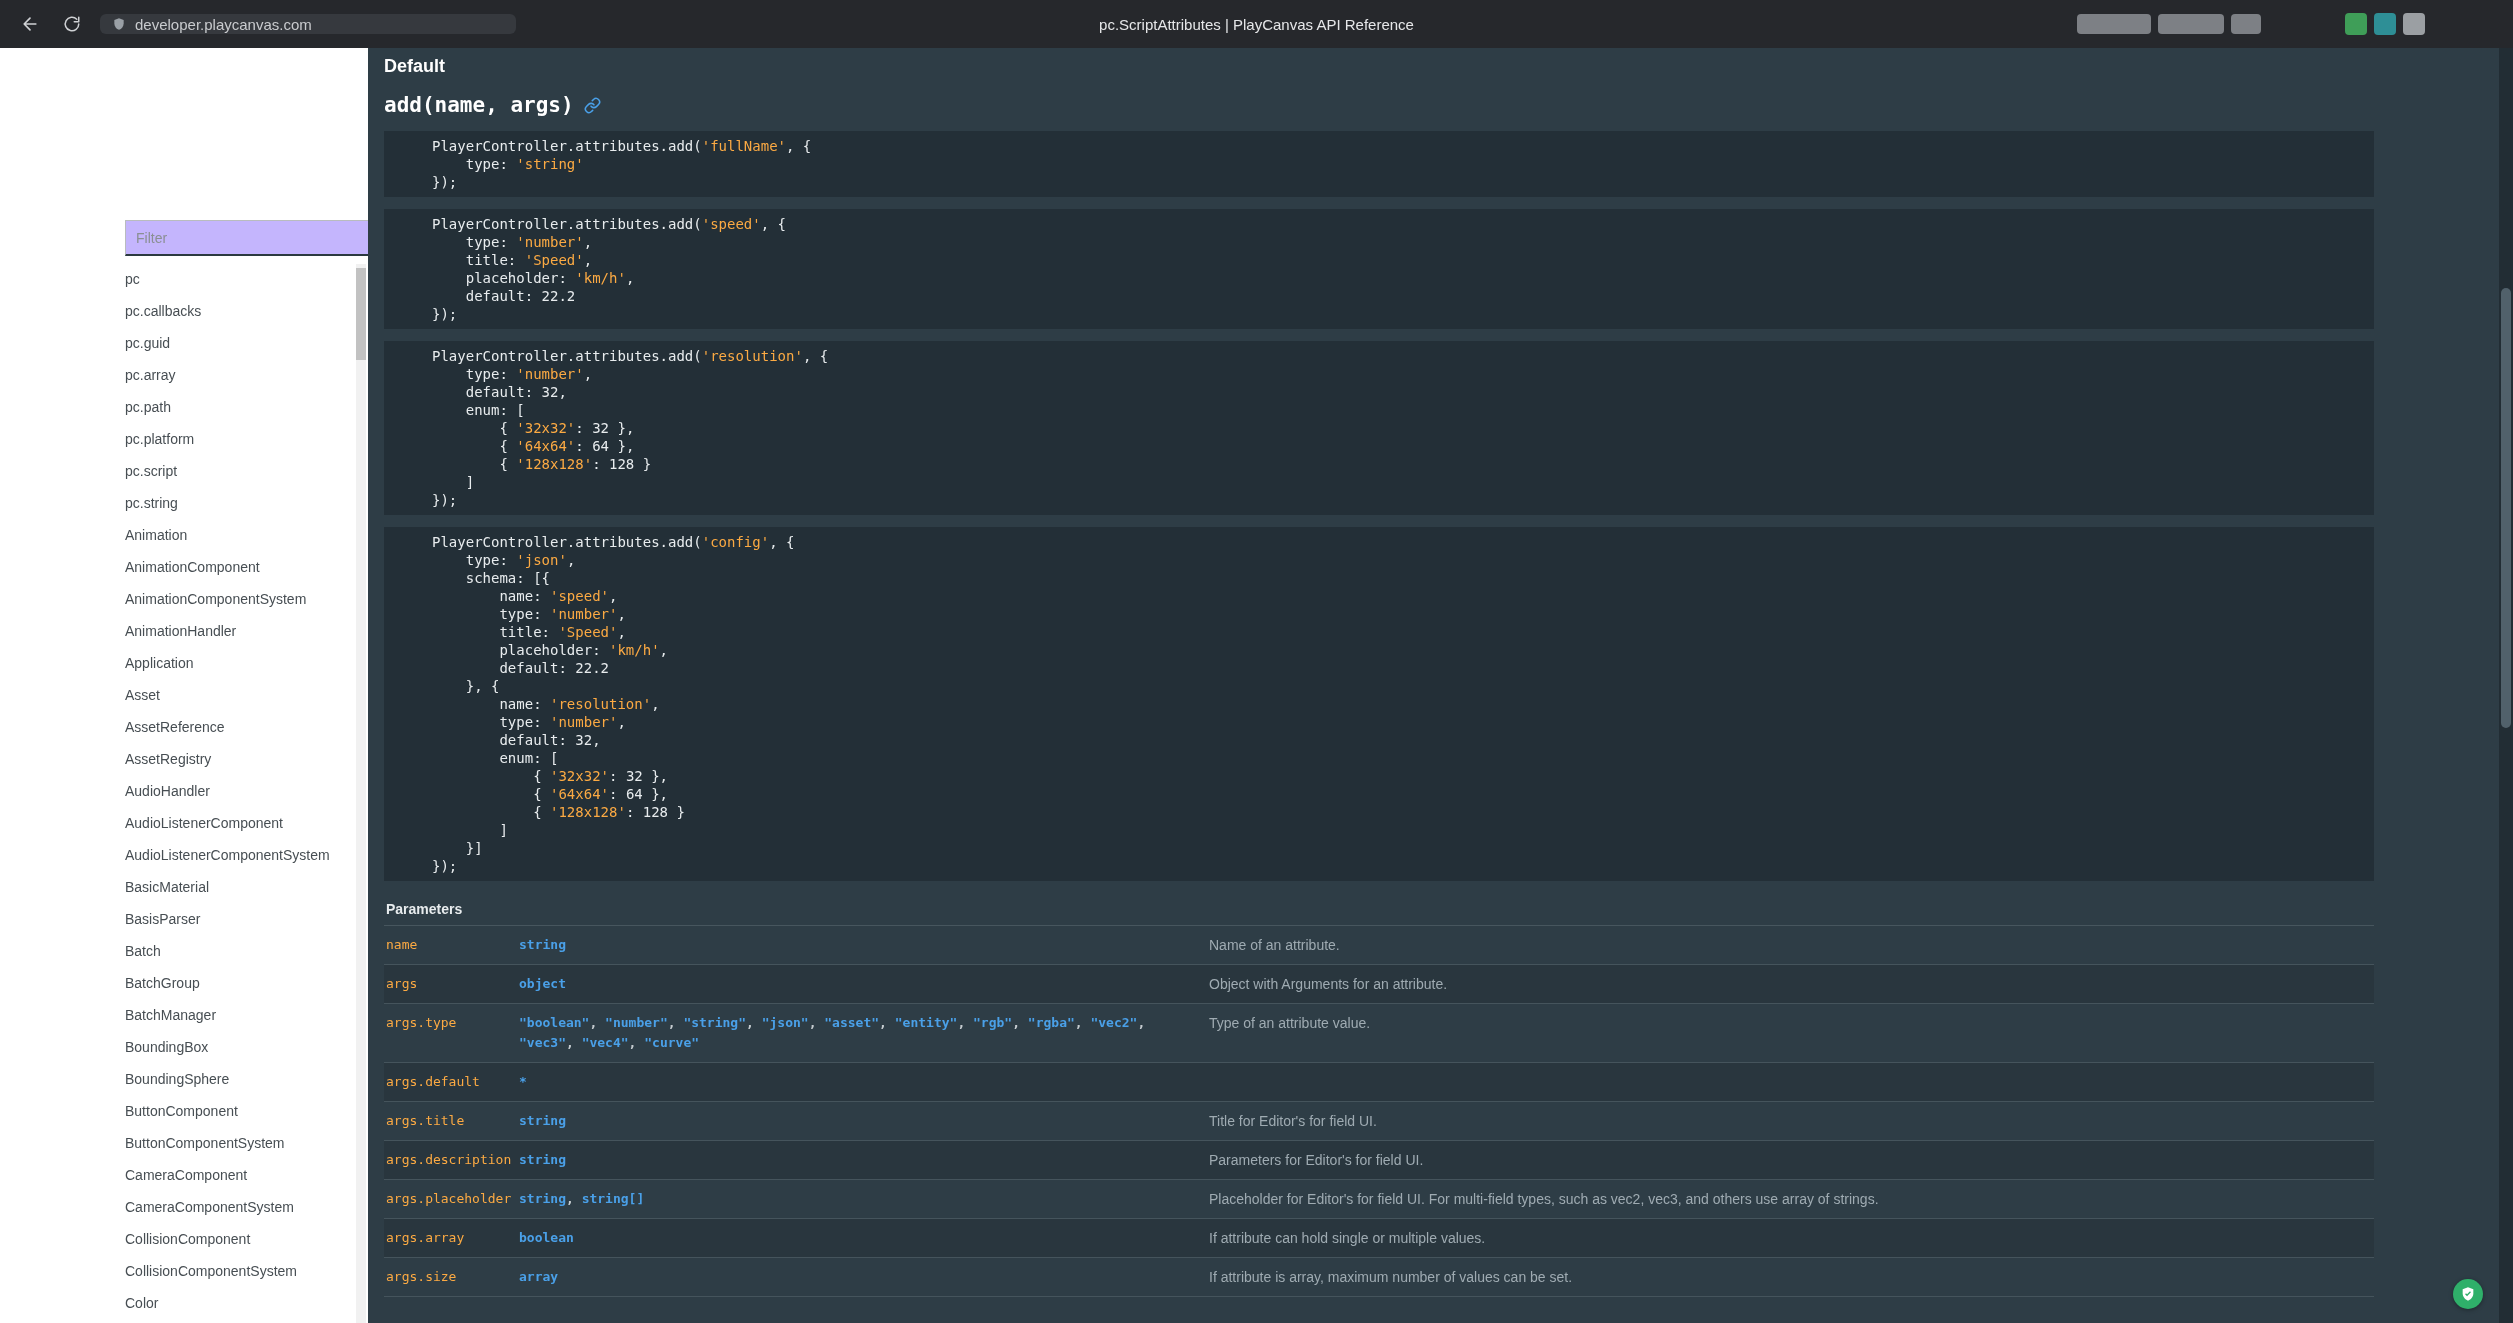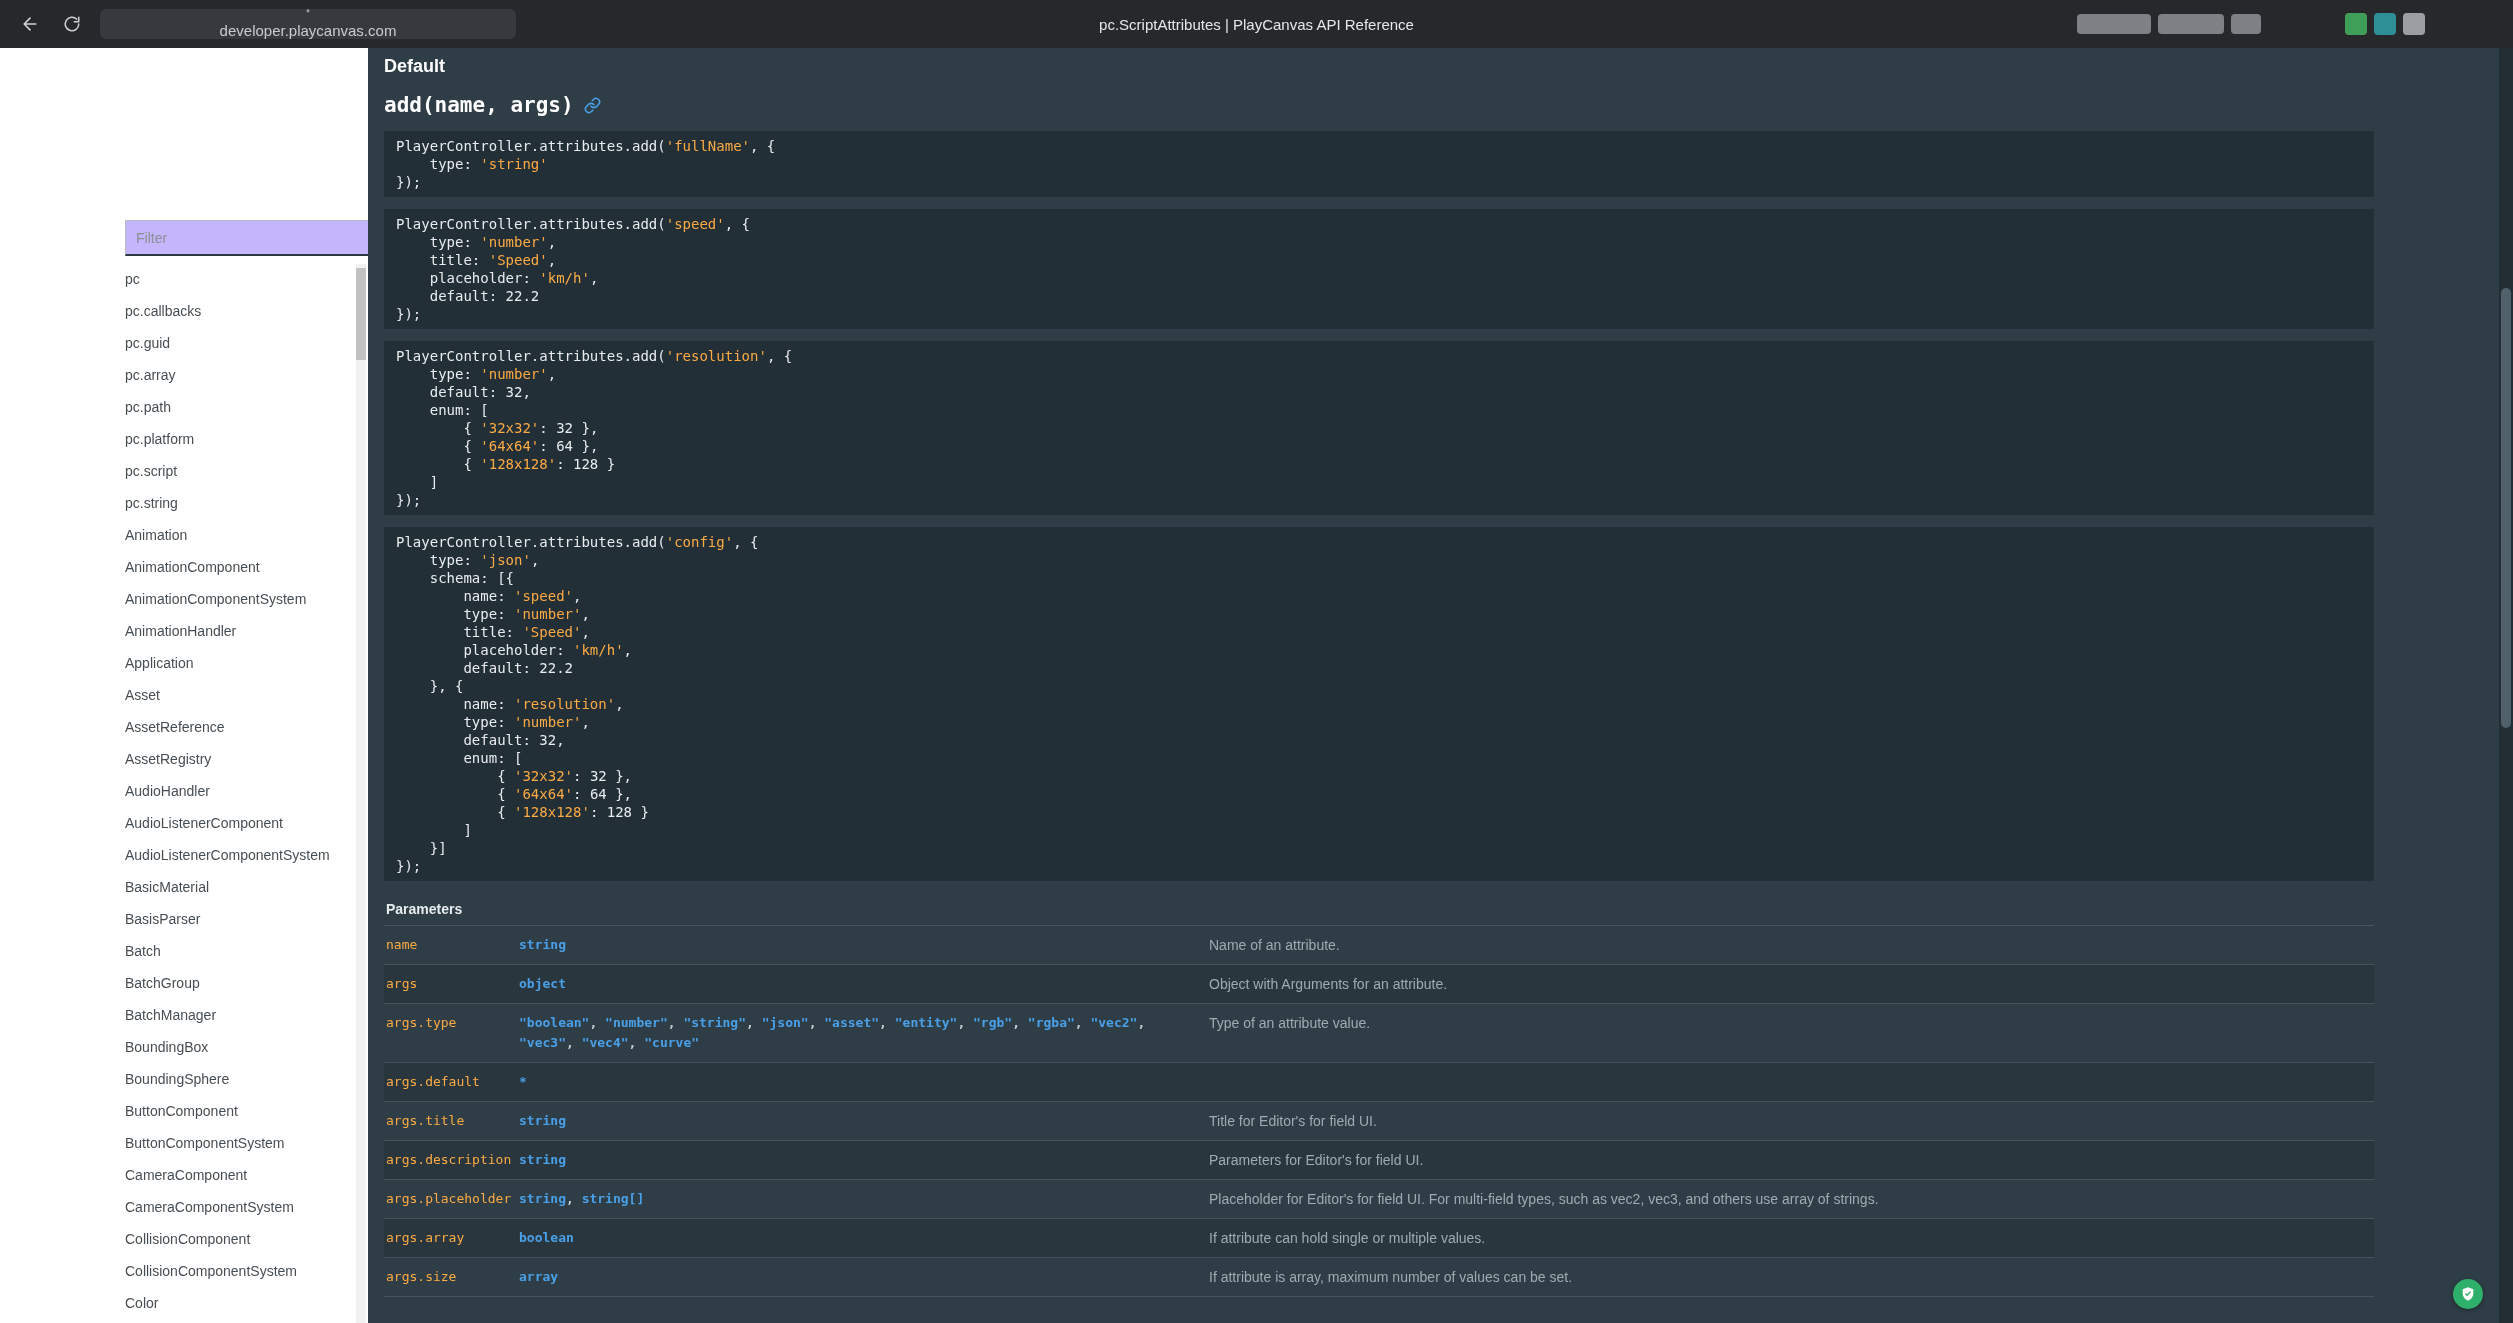--- a/index.html
+++ b/index.html
@@ -14,22 +14,22 @@
   *{margin:0;padding:0;box-sizing:border-box;}
   html,body{width:2513px;height:1323px;overflow:hidden;background:#fff;
     font-family:"Liberation Sans", sans-serif;}
   .screen{width:2513px;height:1323px;overflow:hidden;position:relative;}
 
   
   .chrome{height:48px;background:var(--chrome-bg,#26282c);display:flex;align-items:center;
     padding:0 16px;gap:14px;position:relative;color:#cfd1d4;}
   .nav-btn{width:28px;height:28px;display:flex;align-items:center;justify-content:center;
     border-radius:4px;flex-shrink:0;}
-  .url-bar{width:416px;height:30px;background:#36393e;border-radius:6px;display:flex;
-    align-items:center;padding:0 12px;gap:9px;font-size:15px;color:#c9cbce;flex-shrink:0;flex-direction:column;}
+  .url-bar{width:416px;height:20px;background:#36393e;border-radius:6px;display:flex;
+    align-items:center;padding:0 12px;gap:9px;font-size:15px;color:#c9cbce;flex-shrink:0;}
   .tab-title{position:absolute;left:50%;top:50%;transform:translate(-50%,-50%);
     font-size:15px;color:#e6e7e9;white-space:nowrap;}
   .chrome-right{position:absolute;right:88px;top:50%;transform:translateY(-50%);
     display:flex;align-items:center;gap:7px;}
   .blk{height:20px;border-radius:4px;background:#7d8085;}
   .blk.w1{width:74px}.blk.w2{width:66px}.blk.w3{width:30px}
   .spacer{width:70px;height:1px;}
   .sq{width:22px;height:22px;border-radius:4px;}
   .sq.green{background:#3f9e58}.sq.teal{background:#2e8f96}.sq.gray{background:#9b9fa3}
 
@@ -53,21 +53,21 @@
     padding:8px 125px 0 16px;overflow:hidden;position:relative;}
   .methods-heading{font-size:18px;font-weight:bold;color:#fff;}
   .sig{margin-top:16px;display:flex;align-items:center;gap:10px;
     font-family:"DejaVu Sans Mono", monospace;font-size:21px;font-weight:bold;color:#fff;}
   .anchor-icon{display:inline-flex;align-items:center;}
   .desc{margin-top:10px;font-size:14px;line-height:17px;color:var(--muted-text,#9fabb2);}
   #code-blocks{margin-top:14px;}
   pre.code{background:var(--code-bg,#232f37);padding:6px 12px;margin:0 0 12px 0;
     font-family:"DejaVu Sans Mono", monospace;font-size:14px;line-height:18px;
     color:#e8ecee;white-space:pre;overflow:hidden;}
-  .cl{height:18px;}
+  .cl{height:18px;margin-left:36px;}
   .str{color:var(--accent-orange,#fcaa43);}
 
   
   .params{margin-top:0;}
   .params-title{font-size:14px;font-weight:bold;color:#e8ecee;padding:8px 2px;
     border-bottom:1px solid #47565e;}
   .prow{display:flex;align-items:flex-start;border-bottom:1px solid #45545c;padding:9px 0;
     font-size:14px;line-height:18px;}
   .prow:nth-child(even){background:rgba(0,0,0,0.10);}
   .col-name{width:135px;flex-shrink:0;padding-left:2px;color:var(--accent-orange,#fcaa43);

